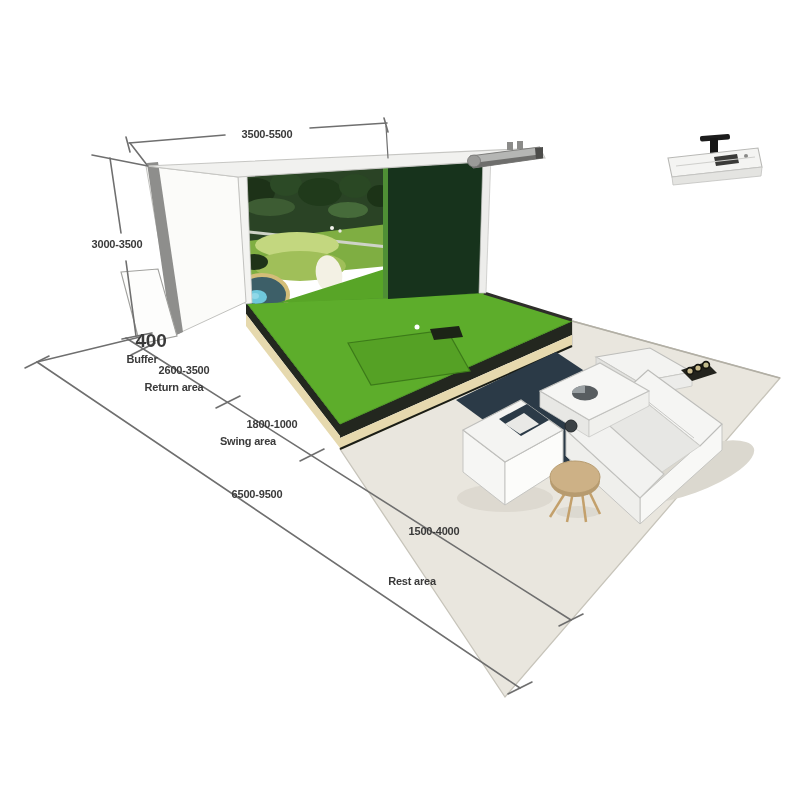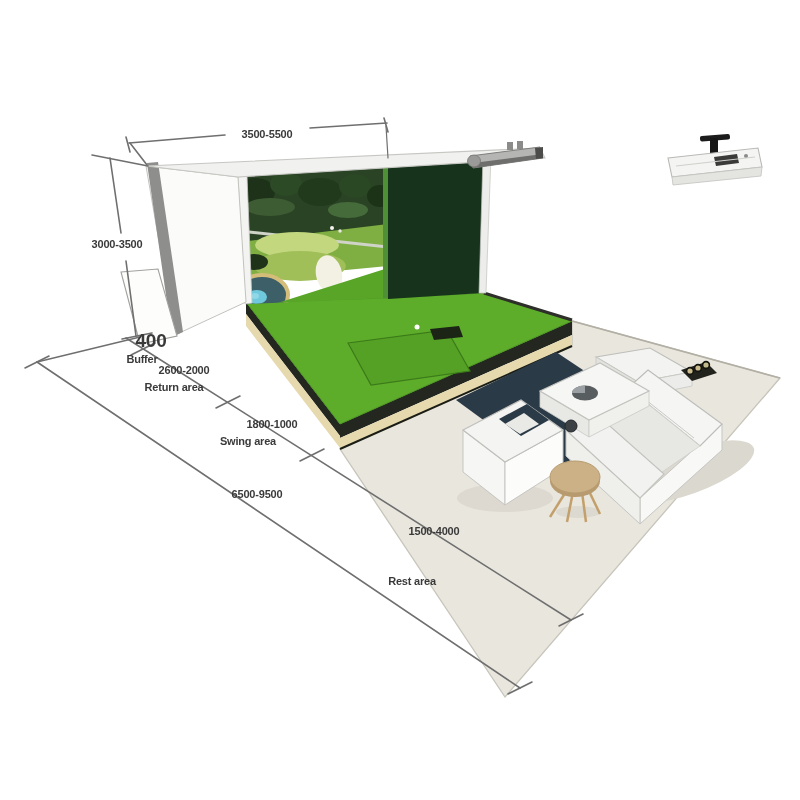--- a/index.html
+++ b/index.html
@@ -200,21 +200,21 @@
 </svg>
 
   <div class="dim-label" style="left:267px;top:134px;">3500-5500</div>
 
   <div class="dim-label" style="left:117px;top:244px;">3000-3500</div>
 
   <div class="dim-label small" style="left:151px;top:340px;">400</div>
 
   <div class="dim-label" style="left:116px;top:359px;margin-left:26px;">Buffer</div>
 
-  <div class="dim-label" style="left:184px;top:370px;">2600-2000</div>
+  <div class="dim-label" style="left:184px;top:370px;">2600-3500</div>
 
   <div class="dim-label" style="left:162px;top:387px;padding-left:24px;">Return area</div>
 
   <div class="dim-label" style="left:272px;top:424px;">1800-1000</div>
 
   <div class="dim-label" style="left:248px;top:441px;">Swing area</div>
 
   <div class="dim-label" style="left:257px;top:494px;text-align:center;">6500-9500</div>
 
   <div class="dim-label" style="left:434px;top:531px;">1500-4000</div>

